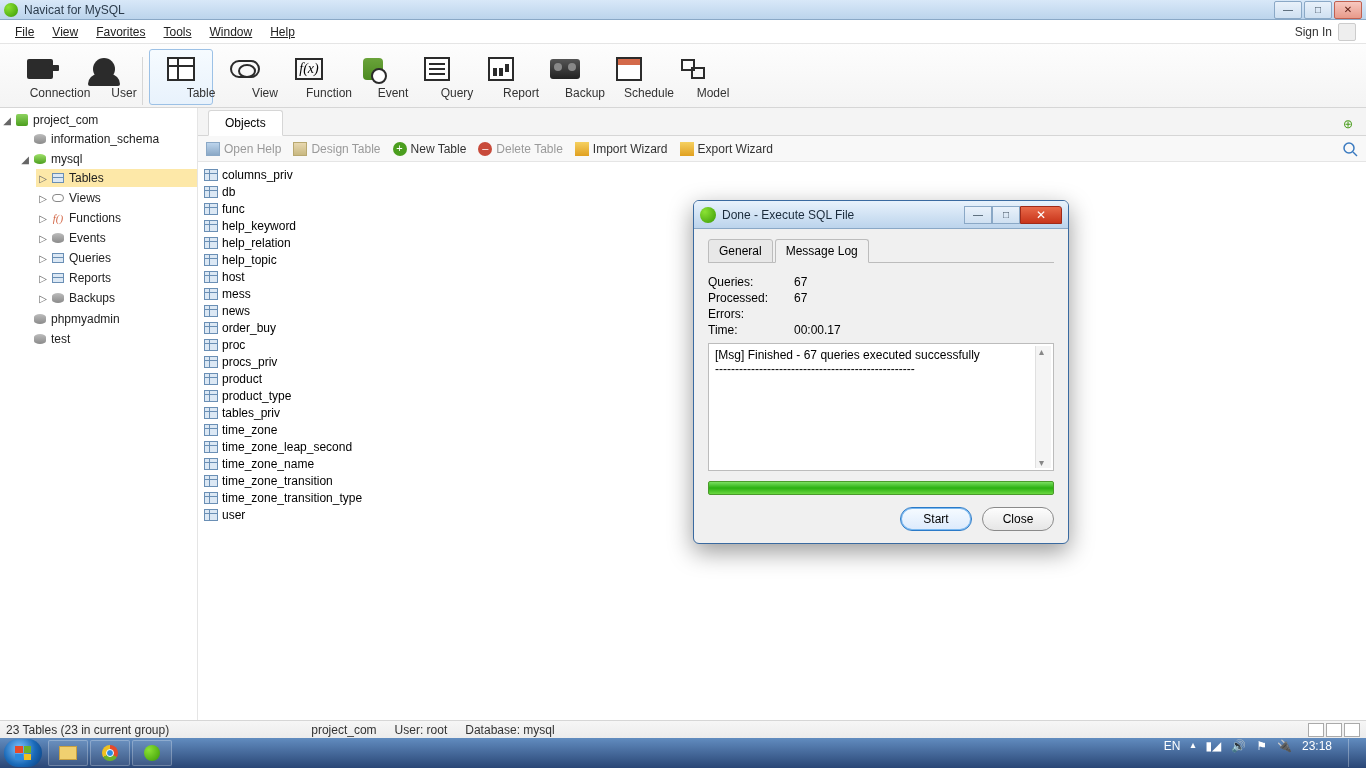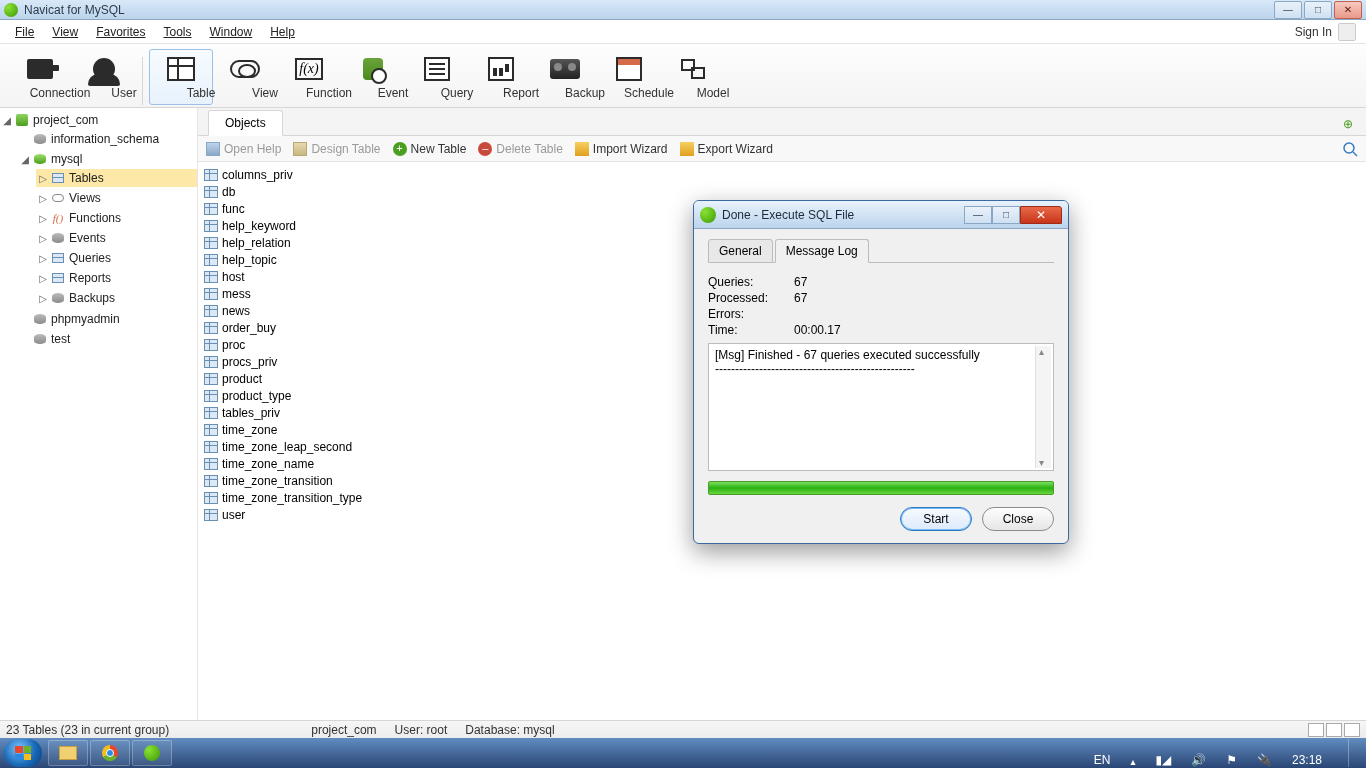--- a/index.html
+++ b/index.html
@@ -104,21 +104,21 @@
 
 
 .taskbar { height:30px; background:linear-gradient(to bottom, rgba(70,120,180,0.85), rgba(30,60,110,0.95)); display:flex; align-items:center; padding:0 4px; }
 .taskbar .startbtn { width:38px;height:28px;border-radius:14px;background:radial-gradient(circle at 40% 35%, #7fc3ff 0%, #1a6ab8 55%, #0a3a78 100%);margin-right:6px;display:flex;align-items:center;justify-content:center;}
 .taskbar .startbtn .flag{width:16px;height:14px;display:grid;grid-template-columns:1fr 1fr;grid-template-rows:1fr 1fr;gap:1px;}
 .taskbar .startbtn .flag span:nth-child(1){background:#e74a2a;}
 .taskbar .startbtn .flag span:nth-child(2){background:#6bb12a;}
 .taskbar .startbtn .flag span:nth-child(3){background:#2a8ae0;}
 .taskbar .startbtn .flag span:nth-child(4){background:#f0c020;}
 .taskbar .tb { width:40px;height:26px;margin-right:2px;border:1px solid rgba(255,255,255,0.25);border-radius:2px;background:rgba(255,255,255,0.08);display:flex;align-items:center;justify-content:center;}
-.taskbar .tray { margin-left:auto; display:flex; align-items:flex-end; gap:20px; color:#fff; font-size:12px; padding-right:4px;}
+.taskbar .tray { margin-left:auto; display:flex; align-items:flex-start; gap:10px; color:#fff; font-size:12px; padding-right:4px;}
 .taskbar .tray .up{font-size:10px;}
 .taskbar .showdesk{width:10px;height:28px;border-left:1px solid rgba(255,255,255,0.3);margin-left:6px;}
 
 
 .dialog { position:absolute; left:478px; top:92px; width:376px; background:#f0f0f0; border:1px solid #3a6aa0; border-radius:6px; box-shadow:0 8px 24px rgba(0,0,0,0.4); overflow:hidden;margin-left:17px; }
 .dialog .dtitle { height:28px; background:linear-gradient(to bottom,#e8f2fc,#bcd4ec); display:flex; align-items:center; padding:0 6px; border-bottom:1px solid #8aa8c6;}
 .dialog .dicon { width:16px;height:16px;background:radial-gradient(circle at 30% 30%,#8be234,#3a9a05);border-radius:50%;margin-right:6px;}
 .dialog .dtxt { color:#1a2a3a; }
 .dialog .dwins { margin-left:auto; display:flex; gap:0;}
 .dialog .dwb { width:28px;height:18px;background:linear-gradient(#e9f1fa,#cfe0f1);border:1px solid #8aa8c6;display:flex;align-items:center;justify-content:center;font-size:10px;color:#3a4a5a;}

